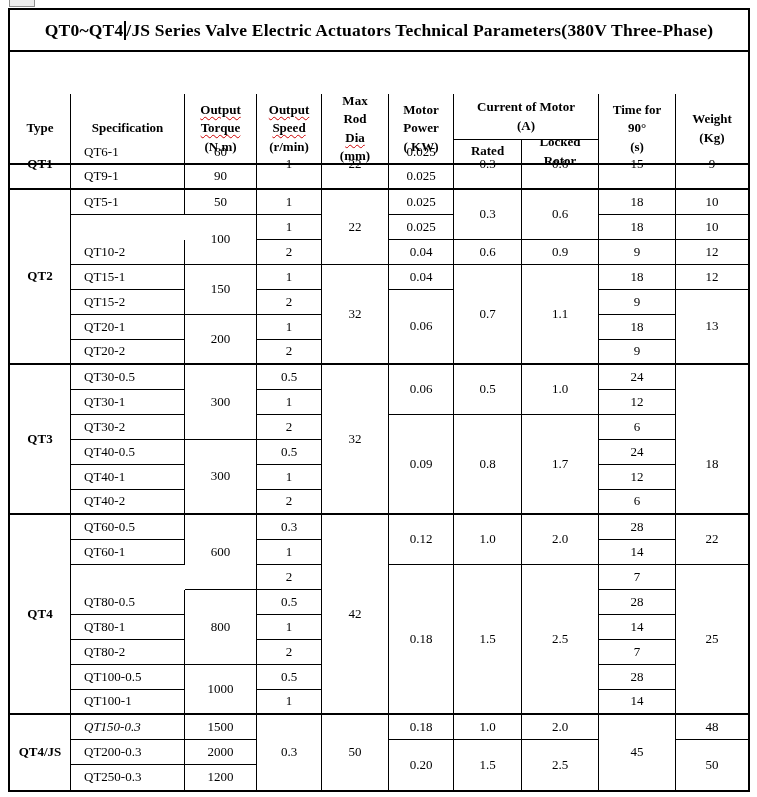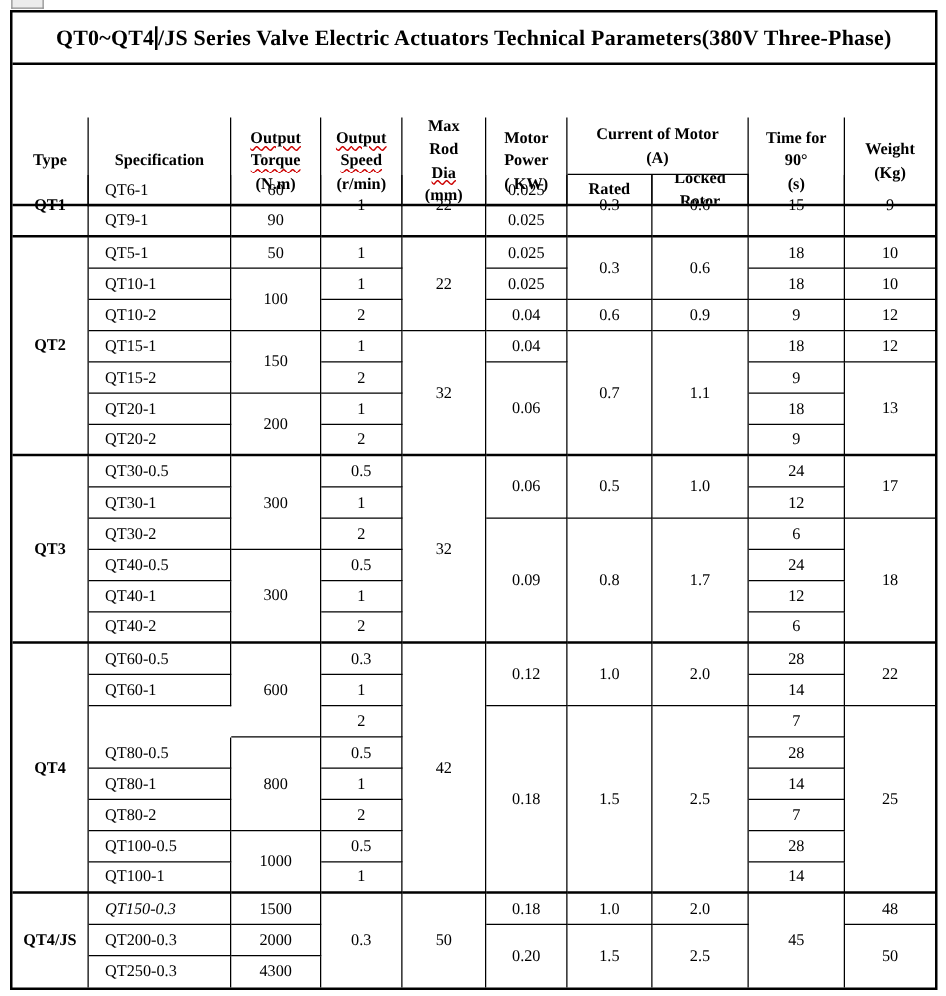--- a/index.html
+++ b/index.html
@@ -88,21 +88,20 @@
       <div>(Kg)</div>
     </div>
     <div class="cell type sect-end" style="grid-area: 4 / 1 / span 2 / span 1;">QT1</div>
     <div class="cell type sect-end" style="grid-area: 6 / 1 / span 7 / span 1;">QT2</div>
     <div class="cell type sect-end" style="grid-area: 13 / 1 / span 6 / span 1;">QT3</div>
     <div class="cell type sect-end" style="grid-area: 19 / 1 / span 8 / span 1;">QT4</div>
     <div class="cell type last-row" style="grid-area: 27 / 1 / span 3 / span 1;">QT4/JS</div>
     <div class="cell spec" style="grid-area: 4 / 2 / span 1 / span 1;">QT6-1</div>
     <div class="cell spec sect-end" style="grid-area: 5 / 2 / span 1 / span 1;">QT9-1</div>
     <div class="cell spec" style="grid-area: 6 / 2 / span 1 / span 1;">QT5-1</div>
-    <div class="cell spec" style="grid-area: 7 / 2 / span 1 / span 1;">QT10-1</div>
     <div class="cell spec" style="grid-area: 8 / 2 / span 1 / span 1;">QT10-2</div>
     <div class="cell spec" style="grid-area: 9 / 2 / span 1 / span 1;">QT15-1</div>
     <div class="cell spec" style="grid-area: 10 / 2 / span 1 / span 1;">QT15-2</div>
     <div class="cell spec" style="grid-area: 11 / 2 / span 1 / span 1;">QT20-1</div>
     <div class="cell spec sect-end" style="grid-area: 12 / 2 / span 1 / span 1;">QT20-2</div>
     <div class="cell spec" style="grid-area: 13 / 2 / span 1 / span 1;">QT30-0.5</div>
     <div class="cell spec" style="grid-area: 14 / 2 / span 1 / span 1;">QT30-1</div>
     <div class="cell spec" style="grid-area: 15 / 2 / span 1 / span 1;">QT30-2</div>
     <div class="cell spec" style="grid-area: 16 / 2 / span 1 / span 1;">QT40-0.5</div>
     <div class="cell spec" style="grid-area: 17 / 2 / span 1 / span 1;">QT40-1</div>
@@ -123,21 +122,21 @@
     <div class="cell" style="grid-area: 7 / 3 / span 2 / span 1;">100</div>
     <div class="cell" style="grid-area: 9 / 3 / span 2 / span 1;">150</div>
     <div class="cell sect-end" style="grid-area: 11 / 3 / span 2 / span 1;">200</div>
     <div class="cell" style="grid-area: 13 / 3 / span 3 / span 1;">300</div>
     <div class="cell sect-end" style="grid-area: 16 / 3 / span 3 / span 1;">300</div>
     <div class="cell" style="grid-area: 19 / 3 / span 3 / span 1;">600</div>
     <div class="cell" style="grid-area: 22 / 3 / span 3 / span 1;">800</div>
     <div class="cell sect-end" style="grid-area: 25 / 3 / span 2 / span 1;">1000</div>
     <div class="cell" style="grid-area: 27 / 3 / span 1 / span 1;">1500</div>
     <div class="cell" style="grid-area: 28 / 3 / span 1 / span 1;">2000</div>
-    <div class="cell last-row" style="grid-area: 29 / 3 / span 1 / span 1;">4300</div>
+    <div class="cell last-row" style="grid-area: 29 / 3 / span 1 / span 1;">1200</div>
     <div class="cell sect-end" style="grid-area: 4 / 4 / span 2 / span 1;">1</div>
     <div class="cell" style="grid-area: 6 / 4 / span 1 / span 1;">1</div>
     <div class="cell" style="grid-area: 7 / 4 / span 1 / span 1;">1</div>
     <div class="cell" style="grid-area: 8 / 4 / span 1 / span 1;">2</div>
     <div class="cell" style="grid-area: 9 / 4 / span 1 / span 1;">1</div>
     <div class="cell" style="grid-area: 10 / 4 / span 1 / span 1;">2</div>
     <div class="cell" style="grid-area: 11 / 4 / span 1 / span 1;">1</div>
     <div class="cell sect-end" style="grid-area: 12 / 4 / span 1 / span 1;">2</div>
     <div class="cell" style="grid-area: 13 / 4 / span 1 / span 1;">0.5</div>
     <div class="cell" style="grid-area: 14 / 4 / span 1 / span 1;">1</div>
@@ -215,19 +214,18 @@
     <div class="cell" style="grid-area: 24 / 9 / span 1 / span 1;">7</div>
     <div class="cell" style="grid-area: 25 / 9 / span 1 / span 1;">28</div>
     <div class="cell sect-end" style="grid-area: 26 / 9 / span 1 / span 1;">14</div>
     <div class="cell last-row" style="grid-area: 27 / 9 / span 3 / span 1;">45</div>
     <div class="cell last-col sect-end" style="grid-area: 4 / 10 / span 2 / span 1;">9</div>
     <div class="cell last-col" style="grid-area: 6 / 10 / span 1 / span 1;">10</div>
     <div class="cell last-col" style="grid-area: 7 / 10 / span 1 / span 1;">10</div>
     <div class="cell last-col" style="grid-area: 8 / 10 / span 1 / span 1;">12</div>
     <div class="cell last-col" style="grid-area: 9 / 10 / span 1 / span 1;">12</div>
     <div class="cell last-col sect-end" style="grid-area: 10 / 10 / span 3 / span 1;">13</div>
-    <div class="cell last-col" style="grid-area: 13 / 10 / span 2 / span 1;">17</div>
     <div class="cell last-col sect-end" style="grid-area: 15 / 10 / span 4 / span 1;">18</div>
     <div class="cell last-col" style="grid-area: 19 / 10 / span 2 / span 1;">22</div>
     <div class="cell last-col sect-end" style="grid-area: 21 / 10 / span 6 / span 1;">25</div>
     <div class="cell last-col" style="grid-area: 27 / 10 / span 1 / span 1;">48</div>
     <div class="cell last-col last-row" style="grid-area: 28 / 10 / span 2 / span 1;">50</div>
   </div>
 
 </body></html>

